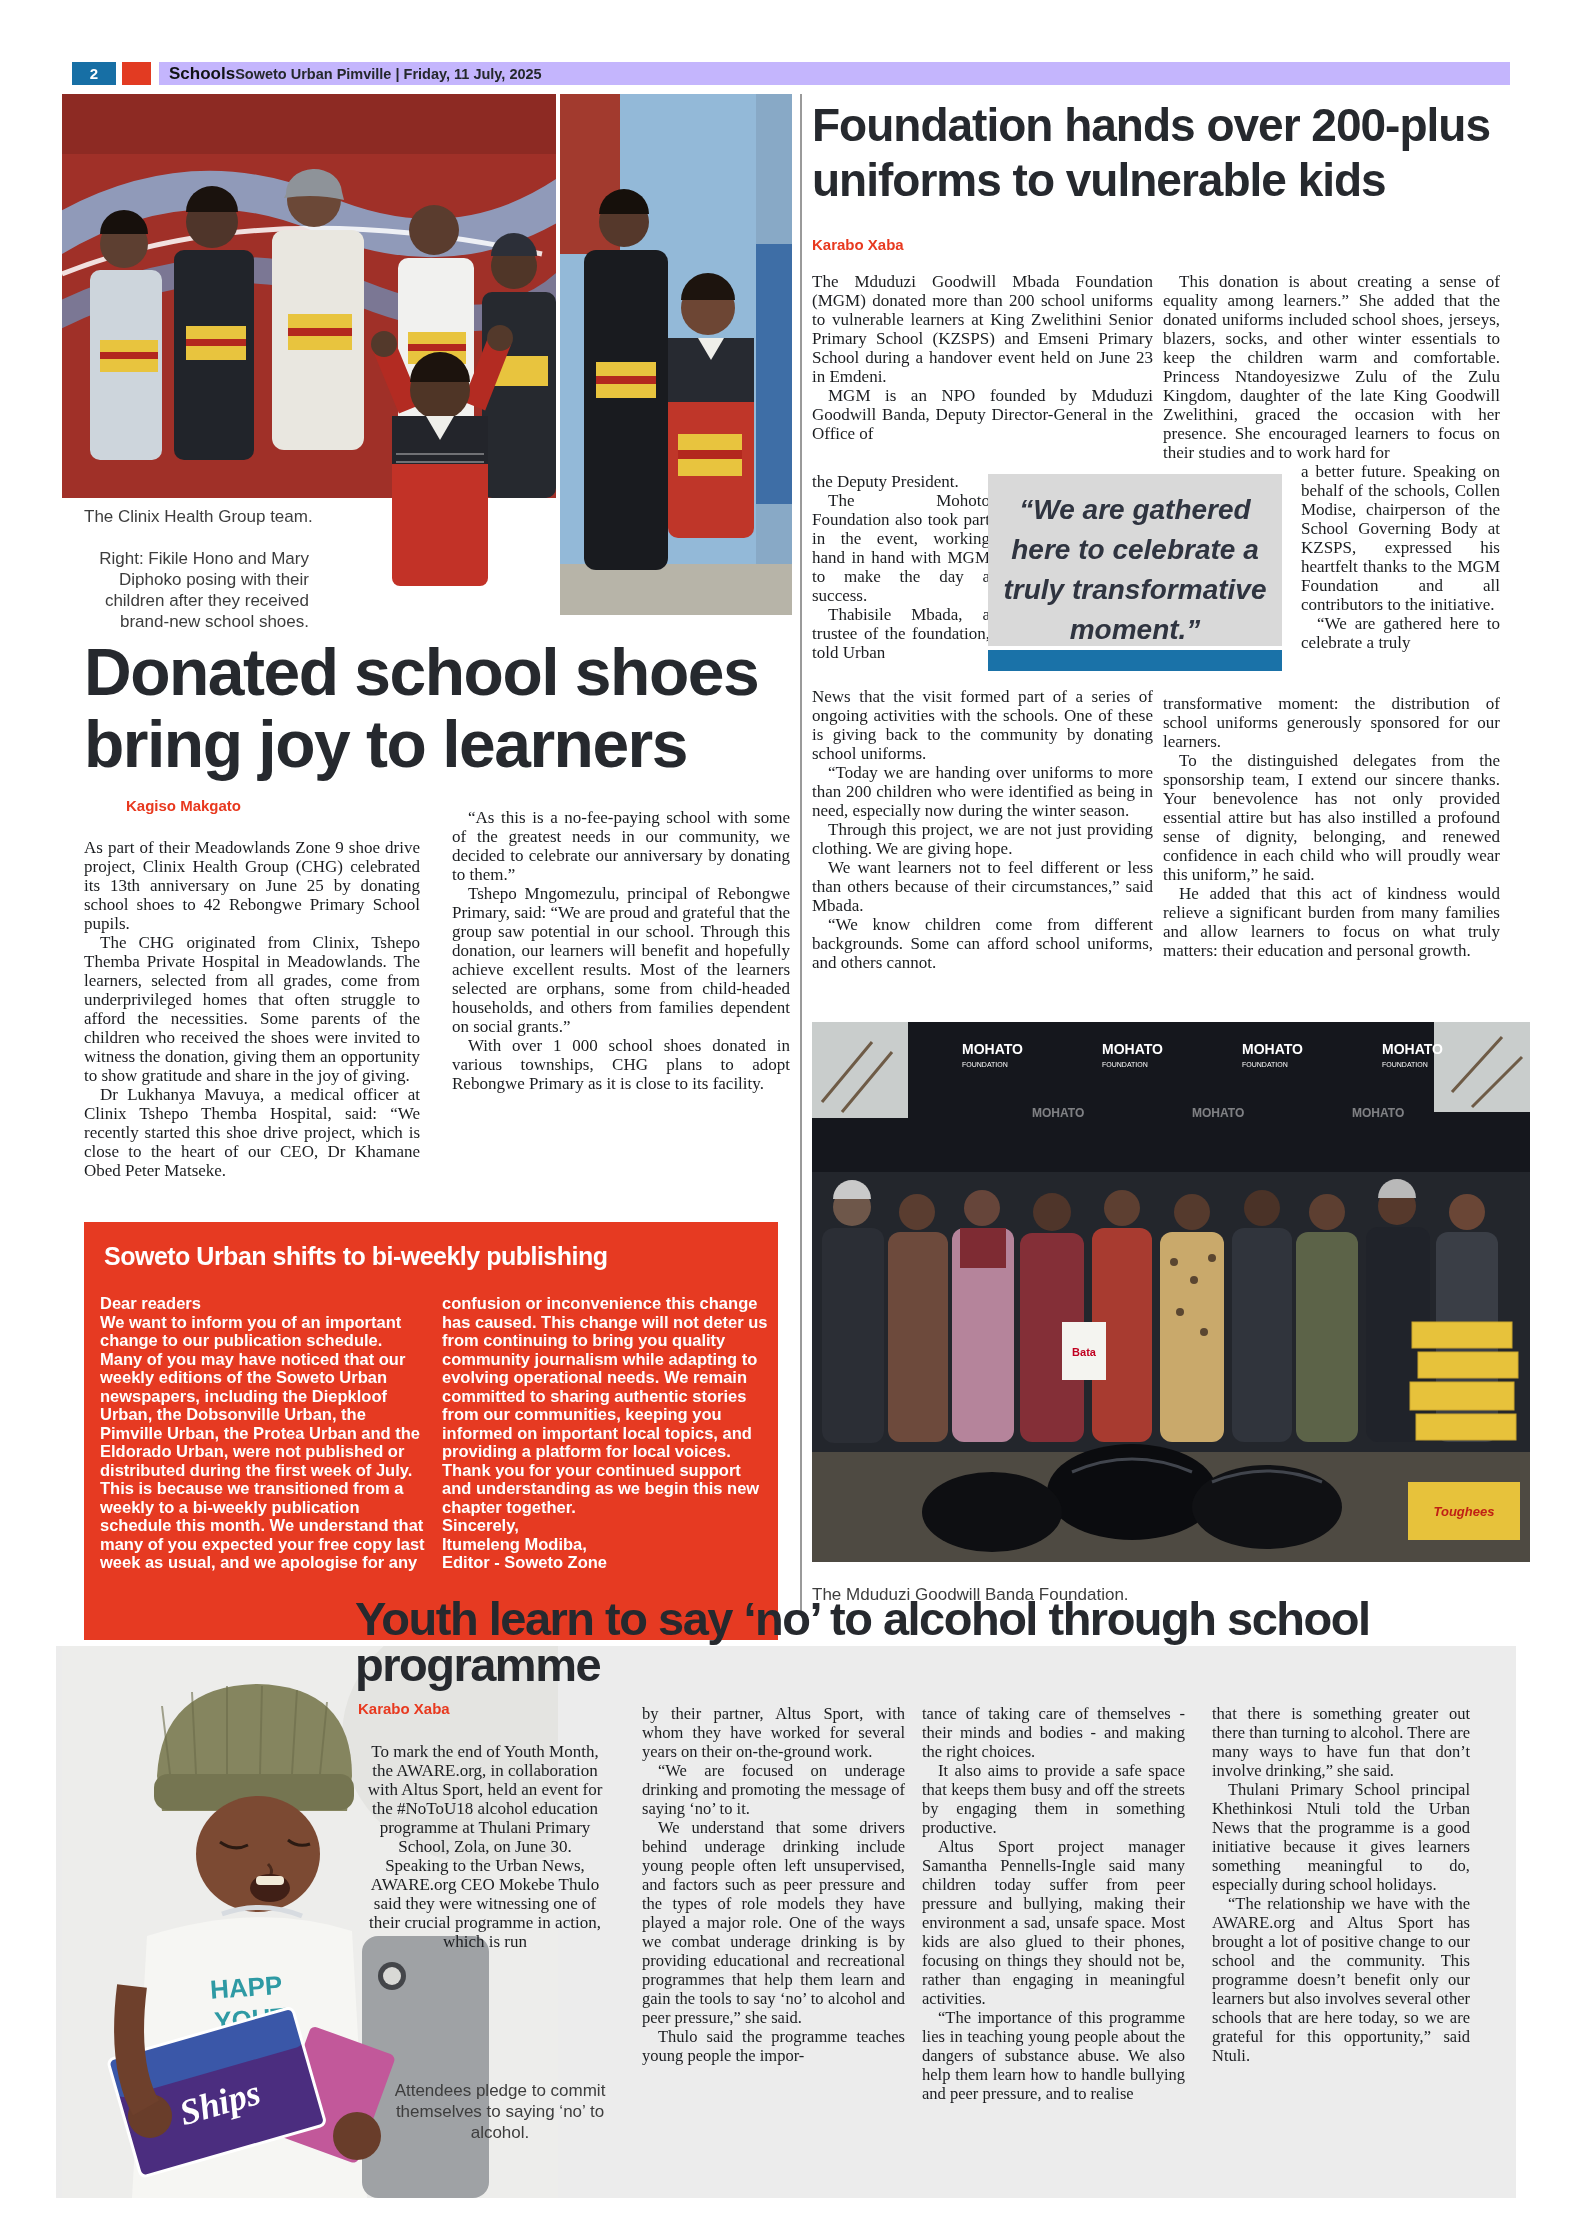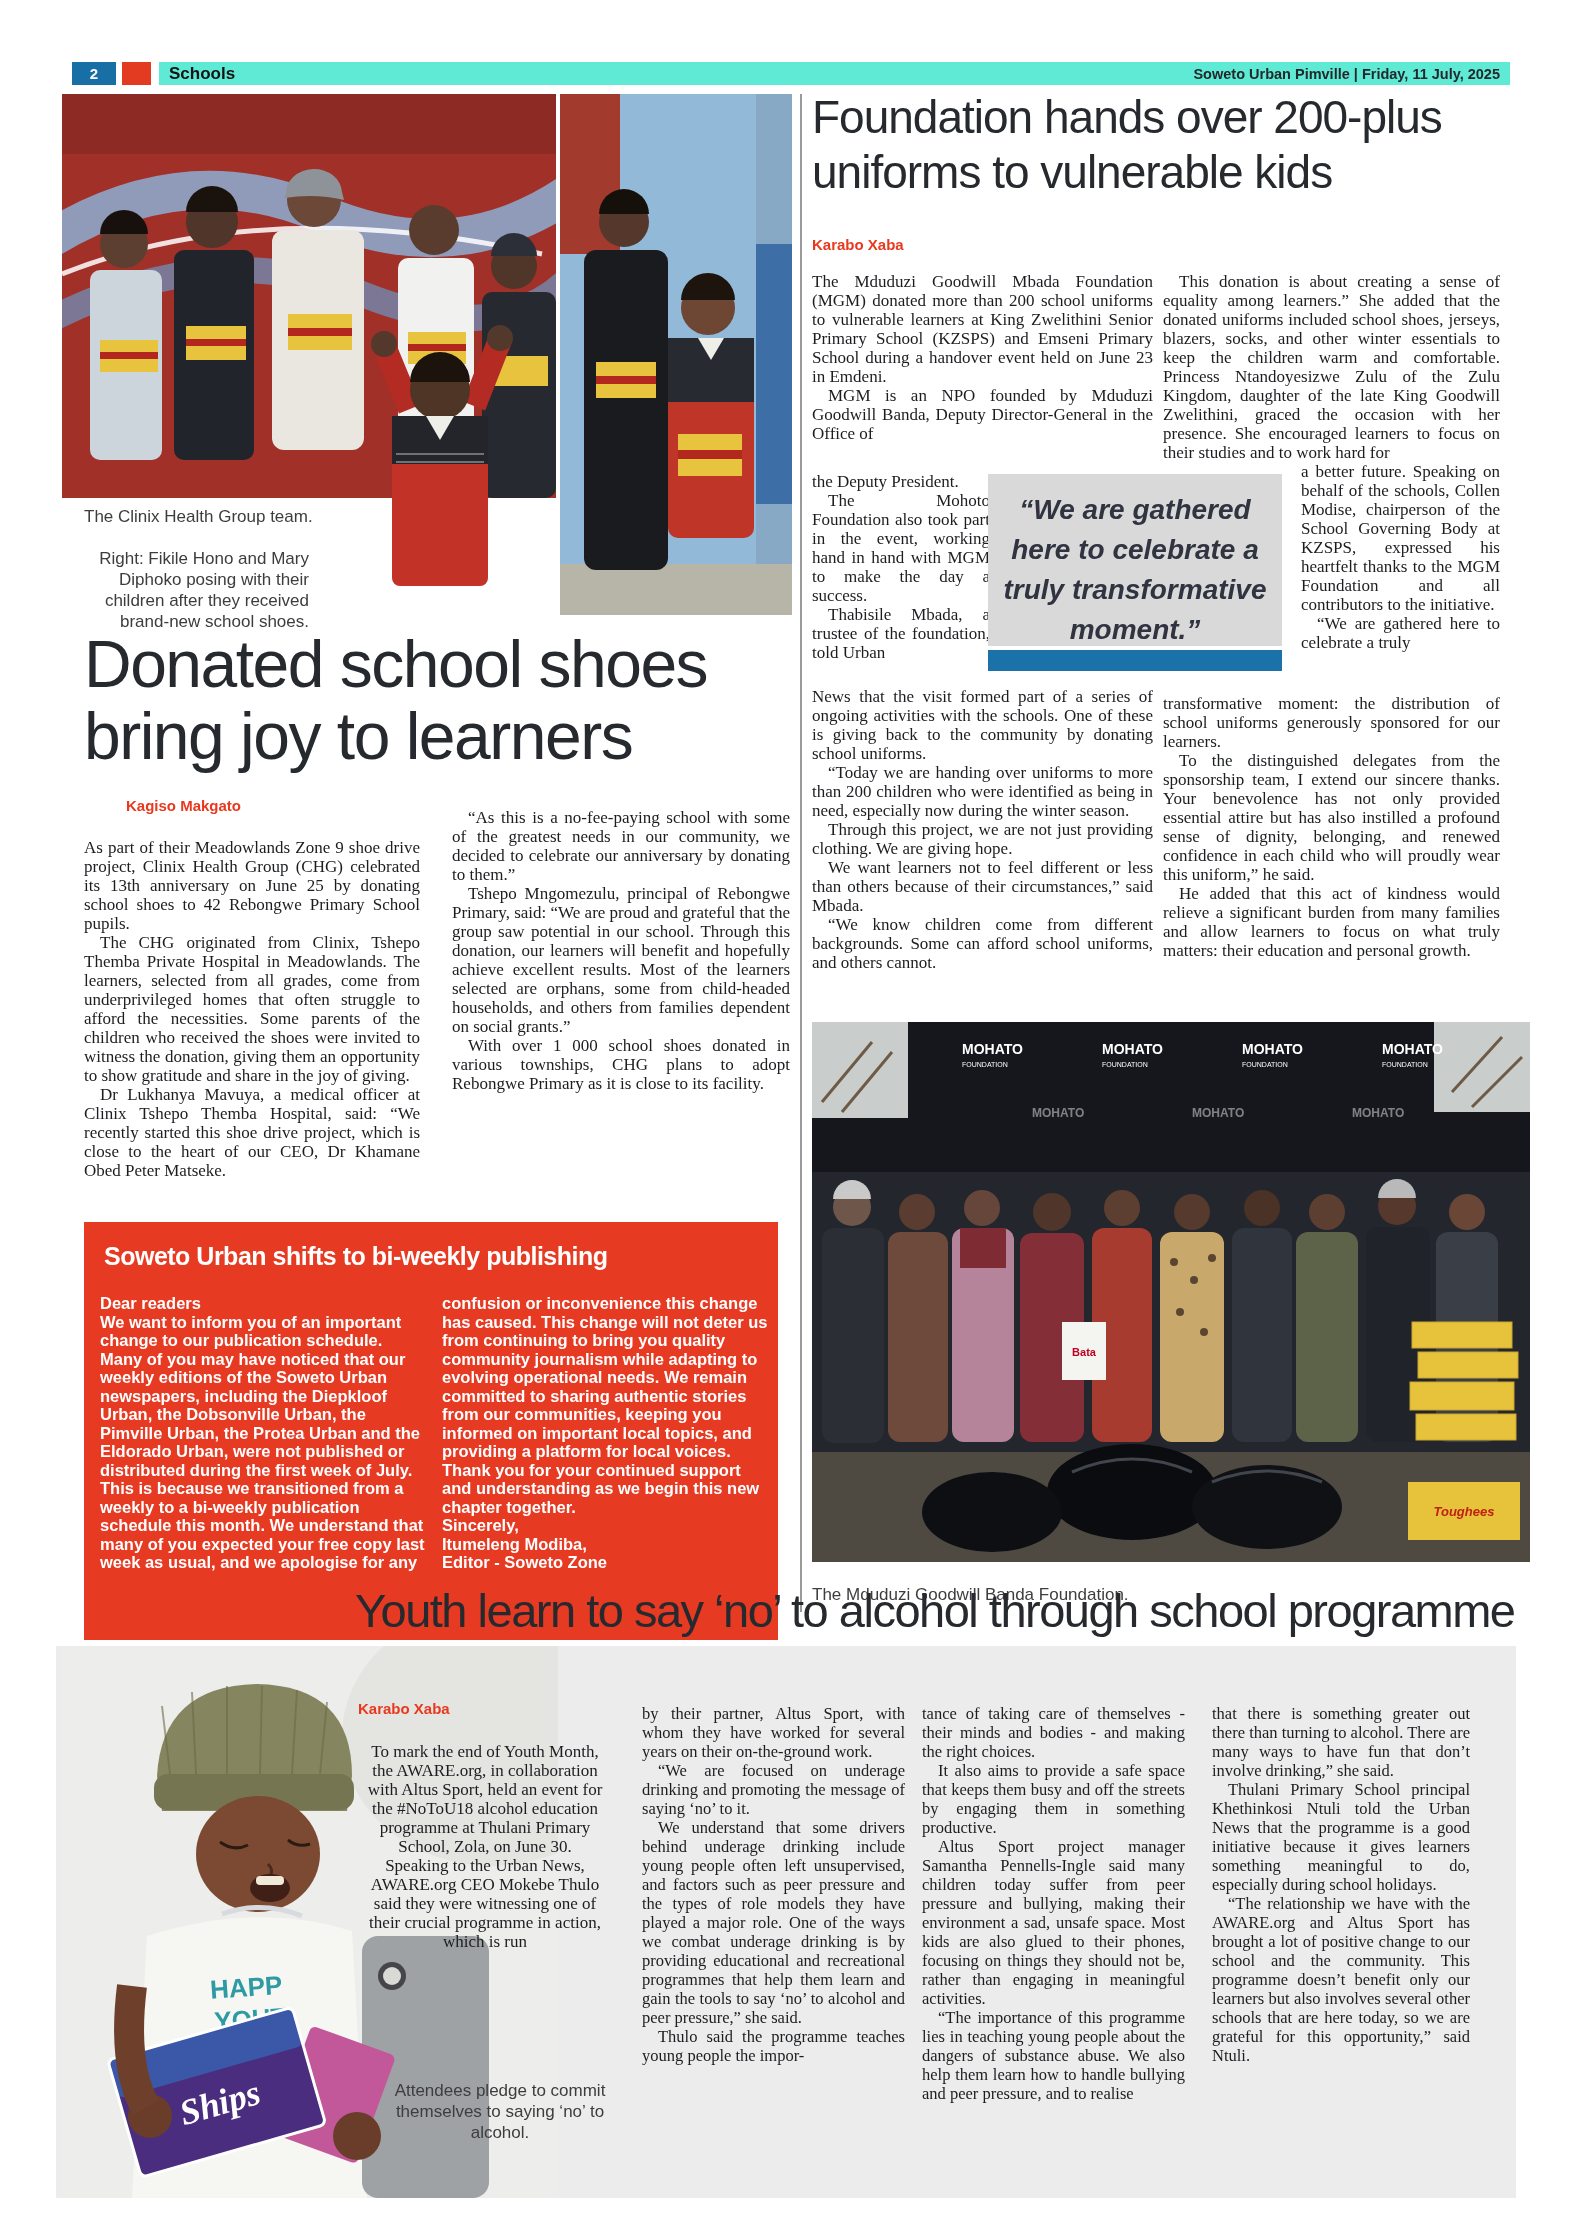--- a/index.html
+++ b/index.html
@@ -4,36 +4,36 @@
 <style>
   html,body{margin:0;padding:0;background:#fff;}
   .page{position:relative;width:1572px;height:2224px;background:#fff;overflow:hidden;
         font-family:"Liberation Sans",sans-serif;}
   .abs{position:absolute;}
 
   
   .hdr-num{left:72px;top:62px;width:44px;height:23px;background:#176fa5;color:#fff;
            font:bold 15px "Liberation Sans",sans-serif;text-align:center;line-height:23px;}
   .hdr-red{left:122px;top:62px;width:29px;height:23px;background:#e23b22;}
-  .hdr-bar{left:159px;top:62px;width:1351px;height:23px;background:#5eead4;display:flex;
-           align-items:center;justify-content:space-between;padding:0 10px;box-sizing:border-box;}
+  .hdr-bar{left:159px;top:62px;width:1351px;height:23px;background:#c4b5fd;display:flex;
+           align-items:center;padding:0 10px;box-sizing:border-box;}
   .hdr-section{font:bold 17px "Liberation Sans",sans-serif;color:#101214;}
   .hdr-masthead{font:bold 14.5px "Liberation Sans",sans-serif;color:#24282c;}
 
   
   .serif{font-family:"Liberation Serif",serif;font-size:17px;line-height:19px;
          text-align:justify;color:#1b1d20;}
   .serif-sm{font-family:"Liberation Serif",serif;font-size:16.5px;line-height:19px;
          text-align:justify;color:#1b1d20;}
   [data-bind-paras] p{margin:0;text-indent:16px;}
   [data-bind-paras]:not([data-indent="all"]) p:first-child{text-indent:0;}
   .byline{font:bold 15px "Liberation Sans",sans-serif;color:#e8391f;}
   .caption{font:17px "Liberation Sans",sans-serif;color:#3d3d3d;line-height:21px;}
-  .headline{font-family:"Liberation Sans",sans-serif;font-weight:normal;color:#26292e;
-            white-space:pre-line;letter-spacing:-1.5px;}
+  .headline{font-family:"Liberation Sans",sans-serif;font-weight:bold;color:#26292e;
+            white-space:pre-line;letter-spacing:-1.5px;margin-top:8px;}
 
   
   .photoA{left:62px;top:94px;}
   .photoB{left:560px;top:94px;}
   .capA{left:84px;top:506px;width:330px;}
   .capB{left:95px;top:548px;width:214px;text-align:right;}
   .h1{left:84px;top:628px;width:712px;font-size:66px;line-height:72px;}
   .byl1{left:84px;top:797px;margin-left:42px;}
   .scol1{left:84px;top:838px;width:336px;}
   .scol2{left:452px;top:808px;width:338px;}

